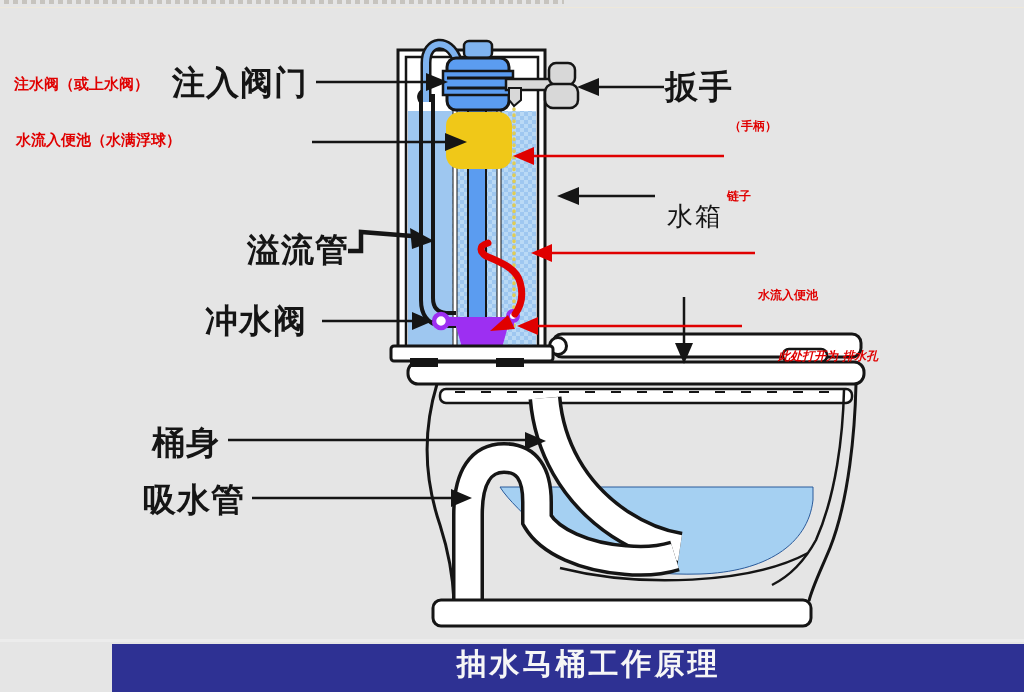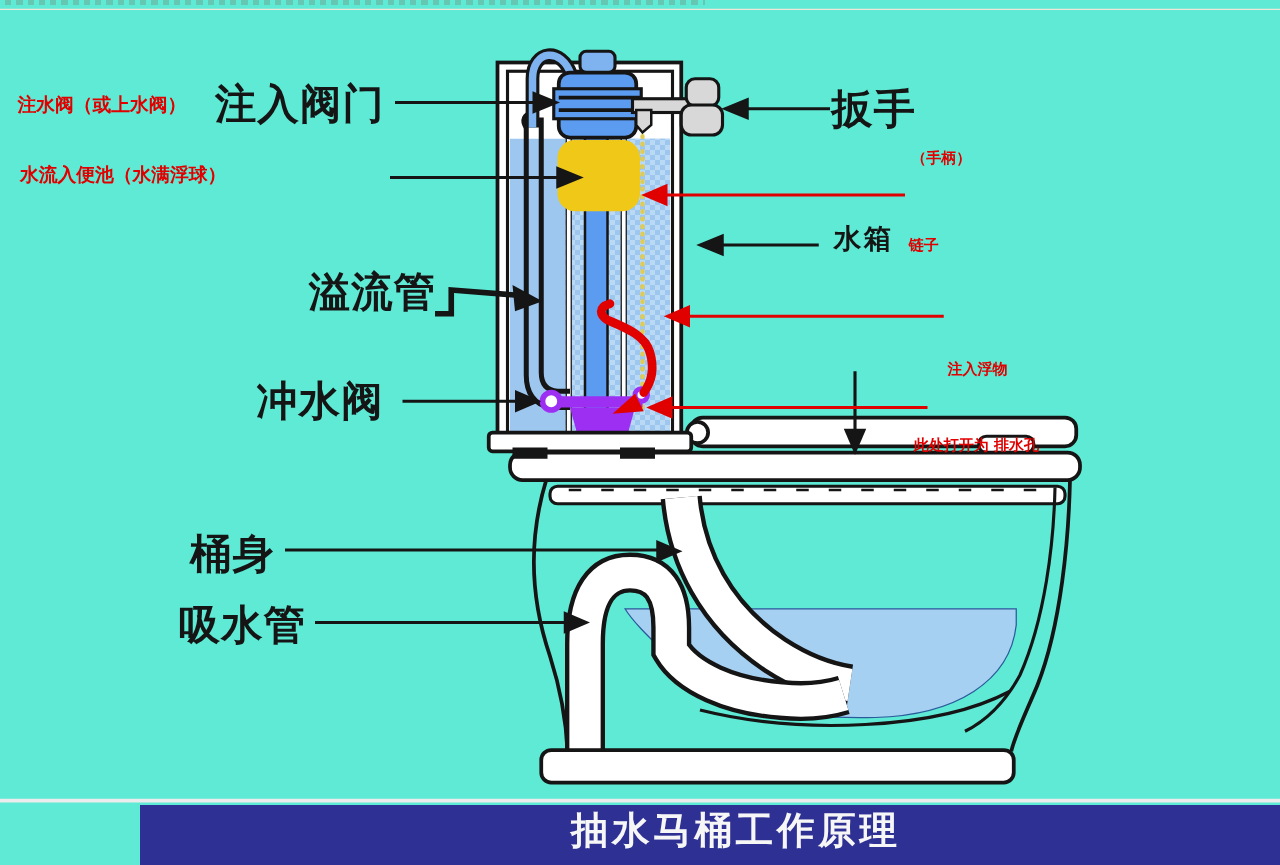--- a/index.html
+++ b/index.html
@@ -11,27 +11,27 @@
     --c-float:#f0c818;
     --c-valve-blue:#5b9cf0;
     --c-tube-blue:#7fb3ef;
     --c-purple:#9d2ff2;
     --c-chain:#e0cc55;
     --c-gray:#d8d8d8;
     --c-banner:#2e3193;
   }
   html,body{margin:0;padding:0;background:#fff;}
   #stage{
-    position:relative;width:1024px;height:692px;overflow:hidden;background:#5eead4;
+    position:relative;width:1024px;height:692px;overflow:hidden;background:#e5e5e5;
     font-family:"DejaVu Sans",sans-serif;
   }
   #diagram{position:absolute;left:0;top:0;z-index:1;}
   .lbl{position:absolute;z-index:2;white-space:nowrap;line-height:1.05;color:var(--c-ink);}
   .lbl.big{font-size:33px;font-weight:600;letter-spacing:1px;}
-  .lbl.big2{font-size:22px;font-weight:700;letter-spacing:2px;}
+  .lbl.big2{font-size:26px;font-weight:400;letter-spacing:2px;margin-top:23px;}
   .lbl.redsm{color:var(--c-red);font-size:15px;font-weight:700;}
   .lbl.redmd{color:var(--c-red);font-size:12px;font-weight:700;margin-top:44px;}
   #top-strip{
     position:absolute;left:0;top:0;width:100%;height:7px;z-index:3;
     border-bottom:1px solid #eee8da;
     background:
       repeating-linear-gradient(90deg, rgba(120,110,90,.28) 0 5px, rgba(0,0,0,0) 5px 9px) 4px 0/560px 4px no-repeat;
   }
   #banner{
     position:absolute;left:112px;top:644px;width:953px;height:48px;z-index:2;
@@ -179,28 +179,28 @@
 
   <div class="lbl redsm" style="left:16px;top:133px;">水流入便池（水满浮球）</div>
 
   <div class="lbl big" style="left:665px;top:70px;">扳手</div>
   <div class="lbl redmd" style="left:729px;top:76px;">（手柄）</div>
 
   <div class="lbl redmd" style="left:727px;top:146px;">链子</div>
 
   <div class="lbl big2" style="left:667px;top:180px;">水箱</div>
 
-  <div class="lbl big" style="left:247px;top:217px;">溢流管</div>
+  <div class="lbl big" style="left:247px;top:233px;">溢流管</div>
 
   <div class="lbl big" style="left:205px;top:304px;">冲水阀</div>
 
-  <div class="lbl redmd" style="left:758px;top:245px;">注入浮物</div>
-
-
-  <div class="lbl redmd" style="left:731px;top:306px;">此处打开为 排水孔</div>
+  <div class="lbl redmd" style="left:758px;top:245px;">水流入便池</div>
+
+
+  <div class="lbl redmd" style="left:778px;top:306px;font-style:italic;">此处打开为 排水孔</div>
 
   <div class="lbl big" style="left:152px;top:426px;">桶身</div>
 
   <div class="lbl big" style="left:143px;top:483px;">吸水管</div>
 
   <div id="banner">
     <span id="banner-title">抽水马桶工作原理</span>
   </div>
 
 </div>

